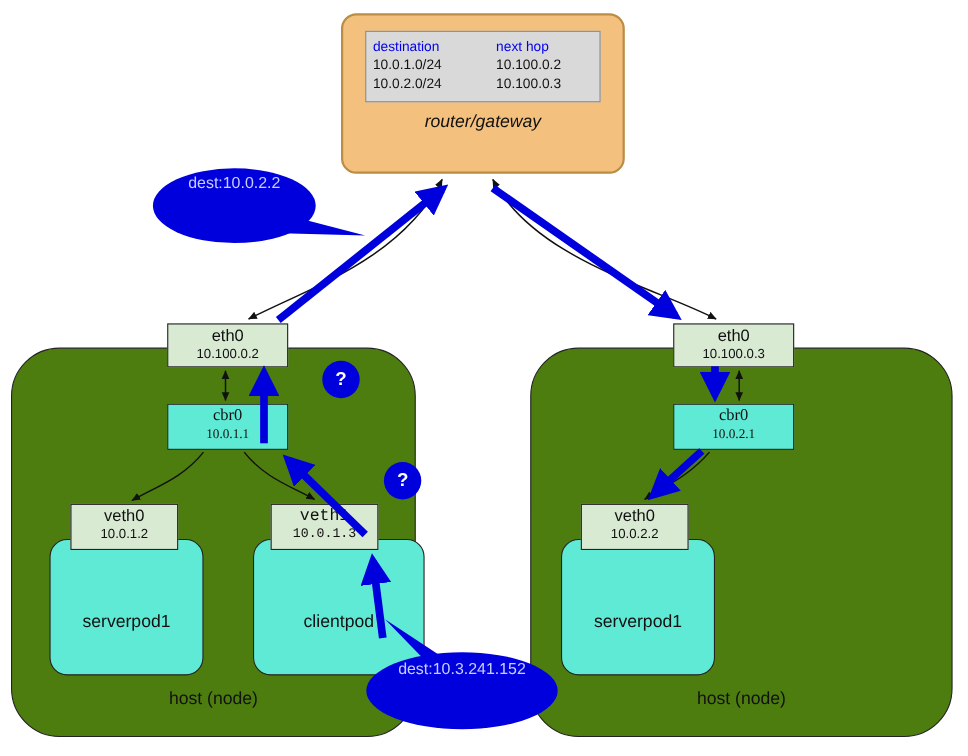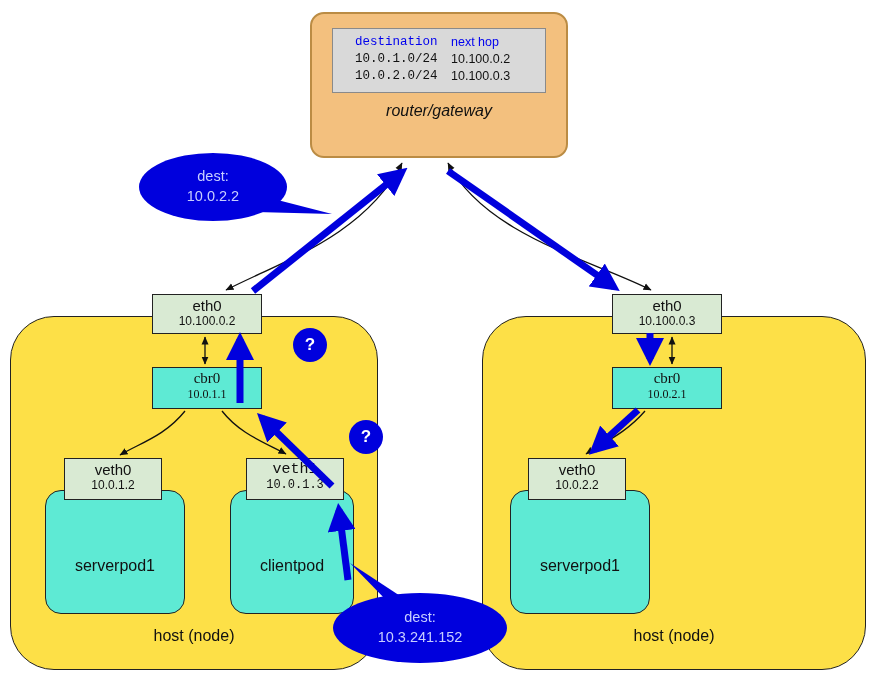--- a/index.html
+++ b/index.html
@@ -12,28 +12,28 @@
   .router {
     position: absolute; left: 310px; top: 12px; width: 258px; height: 146px;
     background: #f3c07e; border: 2px solid #bb8c44; border-radius: 14px;
     box-sizing: border-box; z-index: 3; text-align: center;
   }
   .route-table {
     width: 214px; margin: 14px auto 0; background: #d9d9d9;
     border: 1px solid #8a8a8a; padding: 5px 0 7px; box-sizing: border-box;
   }
   .rt-row { display: flex; line-height: 17px; font-size: 12.5px; }
-  .rt-row .c1 { width: 118px; text-align: left; padding-left: 22px; box-sizing: border-box; font-family: Liberation Mono, monospace; }
+  .rt-row .c1 { width: 118px; text-align: left; padding-left: 6px; box-sizing: border-box; }
   .rt-row .c2 { flex: 1; text-align: left; }
   .rt-head { color: #0000ee; }
   .router-title { font-size: 16px; margin-top: 9px; font-style: italic; }
   .router-ip { font-size: 13px; margin-top: 2px; }
   
   .host {
-    position: absolute; background: #fde047; border: 1.5px solid #222;
+    position: absolute; background: #4d7c0f; border: 1.5px solid #222;
     border-radius: 44px; box-sizing: border-box; z-index: 1;
   }
   .host-left  { left: 10px;  top: 316px; width: 368px; height: 354px; }
   .host-right { left: 482px; top: 316px; width: 384px; height: 354px; }
   .host-label {
     position: absolute; left: 0; right: 0; bottom: 24px;
     text-align: center; font-size: 16px;
   }
   
   .nbox {
@@ -52,32 +52,32 @@
   .cbr0-right  { left: 612px; top: 367px; width: 110px; height: 42px; }
   .veth0-right { left: 528px; top: 458px; width: 98px;  height: 42px; }
   
   .pod {
     position: absolute; background: #5eead4; border: 1.4px solid #222;
     border-radius: 16px; box-sizing: border-box; z-index: 2;
     display: flex; flex-direction: row; align-items: center;
     justify-content: center; padding-top: 28px; font-size: 16px; line-height: 1.3; text-align: right;
   }
   .pod-server-left  { left: 45px;  top: 490px; width: 140px; height: 124px; }
-  .pod-client       { left: 230px; top: 490px; width: 124px; height: 124px; }
+  .pod-client       { left: 230px; top: 490px; width: 156px; height: 124px; }
   .pod-server-right { left: 510px; top: 490px; width: 140px; height: 124px; }
   
   .overlay {
     position: absolute; left: 0; top: 0; width: 880px; height: 687px;
     z-index: 10; pointer-events: none;
   }
   
   .callout-text {
     position: absolute; z-index: 11; pointer-events: none;
     color: #c7ceff; text-align: center; font-size: 14.5px; line-height: 1.35;
-    display: flex; flex-direction: column; justify-content: center;
+    display: flex; flex-direction: row; justify-content: center;
   }
   .callout-top    { left: 133px; top: 158px; width: 160px; height: 58px; }
   .callout-bottom { left: 330px; top: 600px; width: 180px; height: 56px; }
   .qmark {
     position: absolute; z-index: 11; pointer-events: none;
     width: 34px; height: 34px; line-height: 34px; text-align: center;
     color: #ffffff; font-size: 17px; font-weight: bold;
   }
   .qmark-1 { left: 293px; top: 328px; }
   .qmark-2 { left: 349px; top: 420px; }

